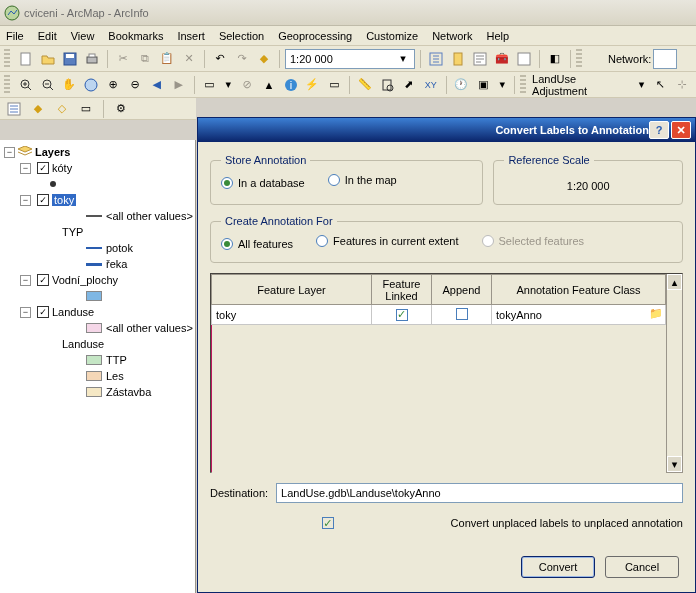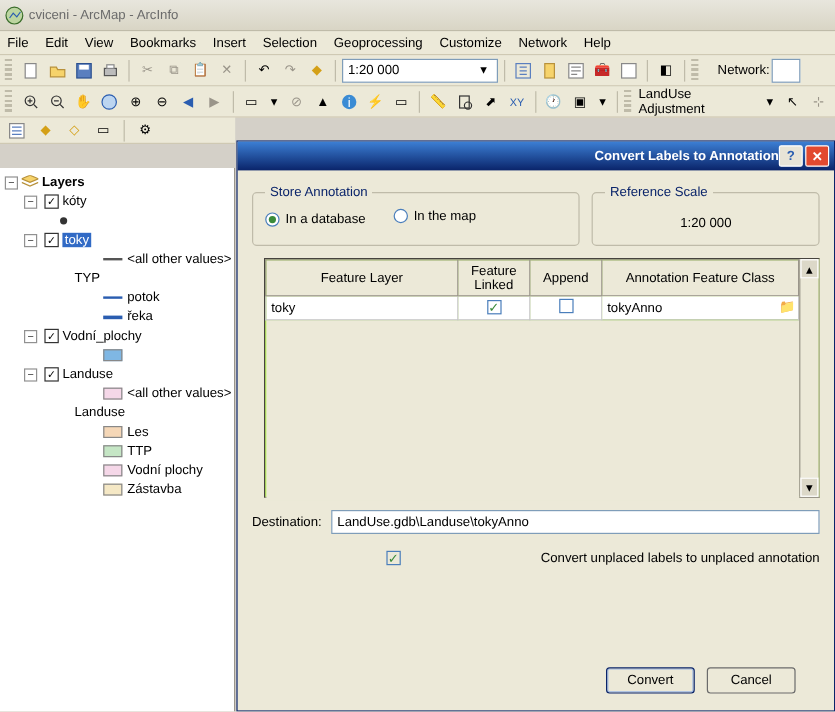--- a/index.html
+++ b/index.html
@@ -33,32 +33,32 @@
   .winbtn { width: 20px; height: 18px; background: #e8e4d7; border: 1px solid #fff; display:inline-flex; align-items:center; justify-content:center; border-radius:2px; }
   .winbtn.close { background: #e2492f; color: #fff; }
   .dlg-body { padding: 12px; }
   fieldset { border: 1px solid #bfbba9; border-radius: 4px; padding: 8px 10px 12px; margin: 0 0 10px 0; }
   legend { color: #0a246a; padding: 0 4px; }
   .fs-row { display: flex; gap: 10px; }
   .radio { display: inline-flex; align-items: center; gap: 5px; margin-right: 20px; }
   .radio .dot { width: 12px; height: 12px; border: 1px solid #4a7ebb; border-radius: 50%; background:#fff; display:inline-flex; align-items:center; justify-content:center; }
   .radio .dot.sel::after { content:''; width:6px; height:6px; background:#3a8b3a; border-radius:50%; }
   .ref-val { text-align: center; margin-top: 6px; }
-  .table-wrap { border: 1px inset #9a958a; background: #bef264; height: 200px; position: relative; display:flex;margin-left:10px; }
+  .table-wrap { border: 1px inset #9a958a; background: #be185d; height: 200px; position: relative; display:flex; }
   .tbl { flex:1; border-collapse: collapse; width: 100%; }
   .tbl th { background: #ece9d8; border: 1px solid #9a958a; font-weight: normal; height: 30px; }
   .tbl td { border: 1px solid #c7c7c7; height: 20px; padding: 0 4px; background:#fff; vertical-align:middle; }
   .tblchk { width:12px; height:12px; border:1px solid #4a7ebb; display:inline-flex; align-items:center; justify-content:center; margin:auto; }
   .tblchk.checked { color:#3a8b3a; }
   .vscroll { width: 16px; background: #ece9d8; border-left:1px solid #9a958a; display:flex; flex-direction:column; justify-content:space-between; }
   .vbtn { height:16px; background:#dcd8c8; display:flex; align-items:center; justify-content:center; border:1px solid #fff; }
   .dest-row { display:flex; align-items:center; margin-top:10px; gap:8px; }
   .dest-row input { flex:1; height:20px; border: 1px solid #7f9db9; padding: 0 4px; background:#fff; }
   .check-row { display:flex; align-items:center; gap:5px; margin-top: 14px; }
-  .buttons { position:absolute; right: 32px; bottom: 14px; display:flex; gap:10px; }
+  .buttons { position:absolute; right: 16px; bottom: 14px; display:flex; gap:10px; }
   .btn { min-width: 74px; height: 22px; border: 1px solid #6b6b6b; background: #ece9d8; border-radius:3px; display:inline-flex; align-items:center; justify-content:center; padding:0 12px; }
   .btn.default { border: 1px solid #0a246a; box-shadow: inset 0 0 0 1px #9bb7e4; }
   .disabled { color:#9a958a; }
   .grips { width:6px; height:20px; margin-right:4px; background: repeating-linear-gradient(#bfbba9, #bfbba9 2px, transparent 2px, transparent 4px); }
   .panel-header-area { position:absolute; left:0; top:98px; width:196px; }
 </style>
 </head>
 <body>
 
 <div class="titlebar">
@@ -141,21 +141,21 @@
   <span class="tbtn" style="color:#c84040">🧰</span>
   <span class="tbtn">
       <svg width="14" height="14">
         <rect x="1" y="1" width="12" height="12" fill="#fff" stroke="#888"></rect>
       </svg>
     </span>
   <span class="sep"></span>
   <span class="tbtn">◧</span>
   <span class="sep"></span>
   <span class="grips"></span>
-  <span style="margin-left:10px">Network:</span>
+  <span style="margin-left:20px">Network:</span>
   <span class="network-box"></span>
 </div>
 
 <div class="toolbar-row">
   <span class="grips"></span>
   <span class="tbtn">
       <svg width="14" height="14">
         <circle cx="6" cy="6" r="4" fill="none" stroke="#333"></circle>
         <path d="M9 9l3 3" stroke="#333"></path>
         <path d="M4 6h4M6 4v4" stroke="#333"></path>
@@ -280,30 +280,26 @@
         <span>Landuse</span>
       </div>
     <div class="row" style="padding-left:44px">
         <span class="legend-swatch" style="background:#f5d7e8"></span>
         <span>&lt;all other values&gt;</span>
       </div>
     <div class="row" style="padding-left:60px">
         <span>Landuse</span>
       </div>
     <div class="row" style="padding-left:44px">
+        <span class="legend-swatch" style="background:#c5e6c5"></span>
+        <span>TTP</span>
+      </div>
+    <div class="row" style="padding-left:44px">
         <span class="legend-swatch" style="background:#f5d7b7"></span>
         <span>Les</span>
-      </div>
-    <div class="row" style="padding-left:44px">
-        <span class="legend-swatch" style="background:#c5e6c5"></span>
-        <span>TTP</span>
-      </div>
-    <div class="row" style="padding-left:44px">
-        <span class="legend-swatch" style="background:#f5d7e8"></span>
-        <span>Vodní plochy</span>
       </div>
     <div class="row" style="padding-left:44px">
         <span class="legend-swatch" style="background:#f5e8c5"></span>
         <span>Zástavba</span>
       </div>
   </div>
 </div>
 
 <div class="dialog">
   <div class="dlg-title">
@@ -324,20 +320,35 @@
         <label class="radio">
             <span class="dot"></span>
             <span>In the map</span>
           </label>
       </fieldset>
       <fieldset style="flex:0.8">
         <legend>Reference Scale</legend>
         <div class="ref-val">1:20 000</div>
       </fieldset>
     </div>
+    <fieldset>
+      <legend>Create Annotation For</legend>
+      <label class="radio">
+          <span class="dot sel"></span>
+          <span>All features</span>
+        </label>
+      <label class="radio">
+          <span class="dot"></span>
+          <span>Features in current extent</span>
+        </label>
+      <label class="radio disabled">
+          <span class="dot" style="border-color:#bbb"></span>
+          <span>Selected features</span>
+        </label>
+    </fieldset>
 
     <div class="table-wrap">
       <table class="tbl">
         <thead>
             <tr>
           <th style="width:160px">Feature Layer</th>
           <th style="width:60px">Feature Linked</th>
           <th style="width:60px">Append</th>
           <th>Annotation Feature Class</th>
         </tr>

